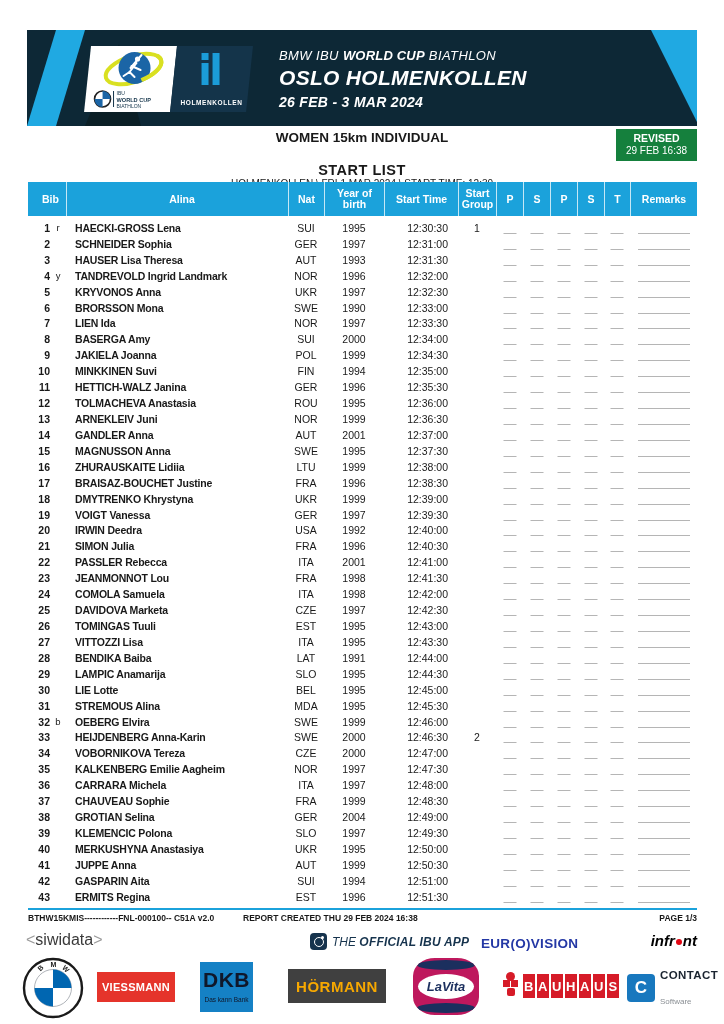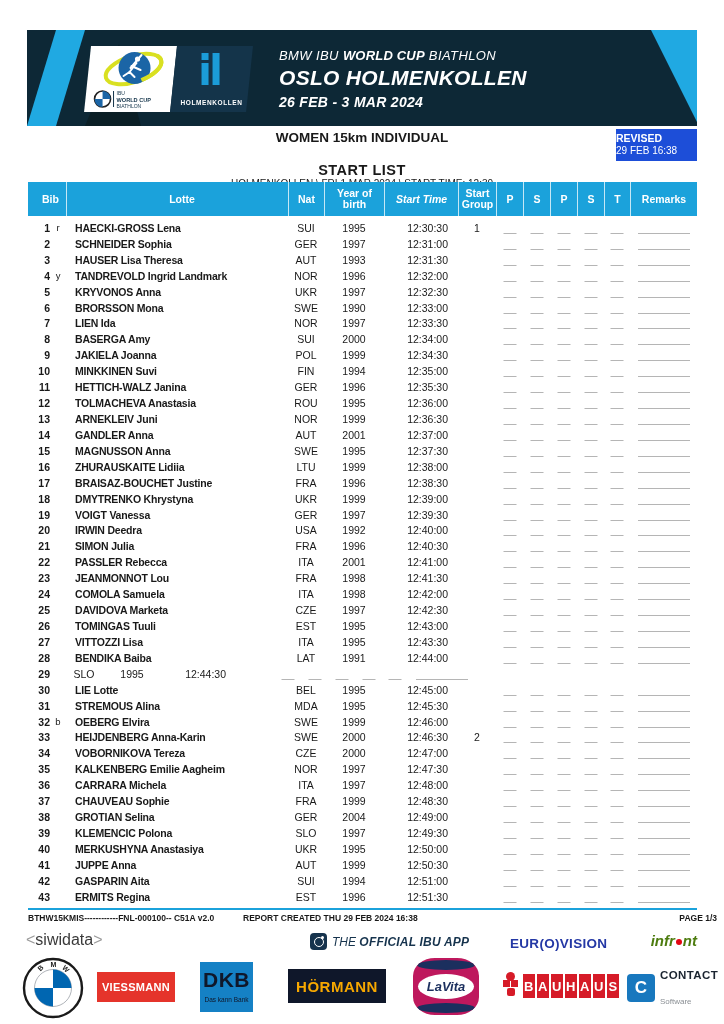--- a/index.html
+++ b/index.html
@@ -26,86 +26,86 @@
   .hdr-text{position:absolute;left:252px;top:18px;color:#fff;font-style:italic;white-space:nowrap;}
   .hdr-l1{font-size:13px;letter-spacing:0.4px;}
   .hdr-l1 b{letter-spacing:0.2px;}
   .hdr-l2{font-size:21px;font-weight:bold;margin-top:3px;letter-spacing:0.3px;}
   .hdr-l3{font-size:14px;font-weight:bold;margin-top:4px;letter-spacing:0.3px;}
 
   
   .evt-title{position:absolute;left:27px;top:130px;width:670px;text-align:center;
         font-size:13.5px;font-weight:bold;}
   .evt-sub{position:absolute;left:27px;top:146px;width:670px;text-align:center;font-size:10px;margin-top:32px;}
-  .revised{position:absolute;left:616px;top:129px;width:81px;height:32px;background:#1d4ed8;
-        color:#fff;text-align:left;}
+  .revised{position:absolute;left:616px;top:129px;width:81px;height:32px;background:#15803d;
+        color:#fff;text-align:center;}
   .revised .r1{font-size:10.5px;font-weight:bold;margin-top:3px;}
   .revised .r2{font-size:10px;margin-top:1px;}
   .list-title{position:absolute;left:27px;top:162px;width:670px;text-align:center;
         font-size:14.5px;font-weight:bold;letter-spacing:0.5px;}
 
   
   .thead{position:absolute;left:28px;top:182px;width:669px;height:34px;background:#1ba2db;
         display:flex;color:#fff;font-size:10.5px;font-weight:bold;box-sizing:border-box;}
   .thead .hcell{display:flex;align-items:center;justify-content:center;text-align:center;
         box-sizing:border-box;border-left:1px solid rgba(255,255,255,0.75);line-height:11px;}
   .thead .hcell:first-child{border-left:none;}
   .h-bib{width:38px;justify-content:flex-start;padding-left:7px;}
   .h-name{width:222px;justify-content:flex-start;padding-left:9px;}
-  .h-nat{width:36px;}.h-yob{width:60px;}.h-time{width:74px;font-style:italic;}.h-grp{width:38px;}
+  .h-nat{width:36px;}.h-yob{width:60px;}.h-time{width:74px;}.h-grp{width:38px;}
   .h-p1,.h-s1,.h-p2,.h-s2{width:27px;}.h-t{width:26px;}.h-rem{width:67px;}
 
   .rows{position:absolute;left:28px;top:220px;width:669px;}
   .trow{display:flex;height:15.93px;align-items:center;font-size:10.5px;}
   .cell{box-sizing:border-box;position:relative;height:100%;display:flex;align-items:center;}
   .c-bib{width:22px;justify-content:flex-end;font-weight:bold;}
   .c-tag{width:16px;justify-content:center;font-size:9.5px;}
   .c-name{width:222px;padding-left:9px;font-weight:bold;letter-spacing:-0.2px;}
   .c-nat{width:36px;justify-content:center;}
   .c-yob{width:60px;justify-content:center;}
   .c-time{width:74px;justify-content:flex-end;padding-right:10px;}
   .c-grp{width:38px;justify-content:center;}
   .c-p,.c-s{width:27px;}.c-t{width:26px;}.c-rem{width:67px;}
   .dash{position:absolute;bottom:2px;left:50%;transform:translateX(-50%);
         border-bottom:1.4px solid #b5b5b5;height:0;}
   .ds{width:13px;}.dl{width:52px;}
 
   
   .foot-line{position:absolute;left:28px;top:908px;width:669px;height:2px;background:#1ba2db;}
   .foot-meta{position:absolute;left:28px;top:913px;width:669px;height:12px;font-size:8.5px;
-        font-weight:bold;padding-left:20px;}
+        font-weight:bold;}
   .fm-left{position:absolute;left:0;top:0;}
   .fm-center{position:absolute;left:215px;top:0;}
   .fm-right{position:absolute;right:0;top:0;}
   .siwidata{position:absolute;left:26px;top:931px;font-size:16px;color:#3a3a3a;}
   .siwidata .br{color:#9a9a9a;}
   .ibu-app{position:absolute;left:290px;top:933px;display:flex;align-items:center;gap:5px;margin-left:20px;}
   .app-ic{width:17px;height:17px;background:#16334d;border-radius:4px;position:relative;}
   .app-ic:before{content:"";position:absolute;left:3.5px;top:3.5px;width:8px;height:8px;
         border:1.6px solid #fff;border-radius:50%;}
   .app-ic:after{content:"";position:absolute;right:3px;top:3px;width:3px;height:3px;
         background:#fff;border-radius:50%;}
   .ibu-app .t{font-size:12px;font-style:italic;color:#16334d;}
   .ibu-app .t b{letter-spacing:0.2px;}
-  .eurovision{position:absolute;left:510px;top:936px;font-size:13.5px;font-weight:bold;
+  .eurovision{position:absolute;left:481px;top:936px;font-size:13.5px;font-weight:bold;
         color:#2438a5;letter-spacing:0.3px;}
   .infront{position:absolute;right:27px;top:932px;font-size:15px;font-weight:bold;
-        font-style:italic;color:#4d7c0f;display:flex;align-items:center;}
+        font-style:italic;color:#000000;display:flex;align-items:center;}
   .infront .dot{width:6px;height:6px;border-radius:50%;background:#e30613;display:inline-block;
         margin:3px 1px 0 1px;}
 
   
   .viessmann{position:absolute;left:97px;top:972px;width:78px;height:30px;background:#e5342b;
         color:#fff;display:flex;align-items:center;justify-content:center;
         font-size:11px;font-weight:bold;letter-spacing:0.3px;}
   .dkb{position:absolute;left:200px;top:962px;width:53px;height:50px;background:#1581c5;
         color:#0f172a;text-align:center;box-sizing:border-box;}
   .dkb .big{font-size:21px;font-weight:bold;margin-top:6px;letter-spacing:0.5px;}
   .dkb .sub{font-size:6.5px;margin-top:4px;}
-  .hormann{position:absolute;left:288px;top:969px;width:98px;height:34px;background:#0f172a;
+  .hormann{position:absolute;left:288px;top:969px;width:98px;height:34px;background:#404040;
         color:#f7a800;display:flex;align-items:center;justify-content:center;
         font-size:15px;font-weight:bold;letter-spacing:0.5px;}
   .lavita{position:absolute;left:413px;top:958px;width:66px;height:57px;background:#be185d;
         border-radius:22px/18px;overflow:hidden;}
   .lavita .arc{position:absolute;left:4px;right:4px;height:10px;background:#1b2f5e;
         border-radius:50%;}
   .lavita .arc.top{top:2px;}.lavita .arc.bot{bottom:2px;}
   .lavita .oval{position:absolute;left:5px;top:16px;width:56px;height:25px;background:#fff;
         border-radius:50%;display:flex;align-items:center;justify-content:center;
         font-size:13px;font-weight:bold;font-style:italic;color:#1b2f5e;}
@@ -180,21 +180,21 @@
   <div class="evt-title">WOMEN 15km INDIVIDUAL</div>
   <div class="evt-sub">HOLMENKOLLEN \ FRI 1 MAR 2024 \ START TIME: 12:30</div>
   <div class="revised">
     <div class="r1">REVISED</div>
     <div class="r2">29 FEB 16:38</div>
   </div>
   <div class="list-title">START LIST</div>
 
   <div class="thead">
     <div class="hcell h-bib">Bib</div>
-    <div class="hcell h-name">Lotte</div>
+    <div class="hcell h-name">Alina</div>
     <div class="hcell h-nat">Nat</div>
     <div class="hcell h-yob">Year of birth</div>
     <div class="hcell h-time">Start Time</div>
     <div class="hcell h-grp">Start Group</div>
     <div class="hcell h-p1">P</div>
     <div class="hcell h-s1">S</div>
     <div class="hcell h-p2">P</div>
     <div class="hcell h-s2">S</div>
     <div class="hcell h-t">T</div>
     <div class="hcell h-rem">Remarks</div>
@@ -953,20 +953,21 @@
         <div class="cell c-t">
           <span class="dash ds"></span>
         </div>
         <div class="cell c-rem">
           <span class="dash dl"></span>
         </div>
       </div>
       <div class="trow">
         <div class="cell c-bib">29</div>
         <div class="cell c-tag"></div>
+        <div class="cell c-name">LAMPIC Anamarija</div>
         <div class="cell c-nat">SLO</div>
         <div class="cell c-yob">1995</div>
         <div class="cell c-time">12:44:30</div>
         <div class="cell c-grp"></div>
         <div class="cell c-p">
           <span class="dash ds"></span>
         </div>
         <div class="cell c-s">
           <span class="dash ds"></span>
         </div>

